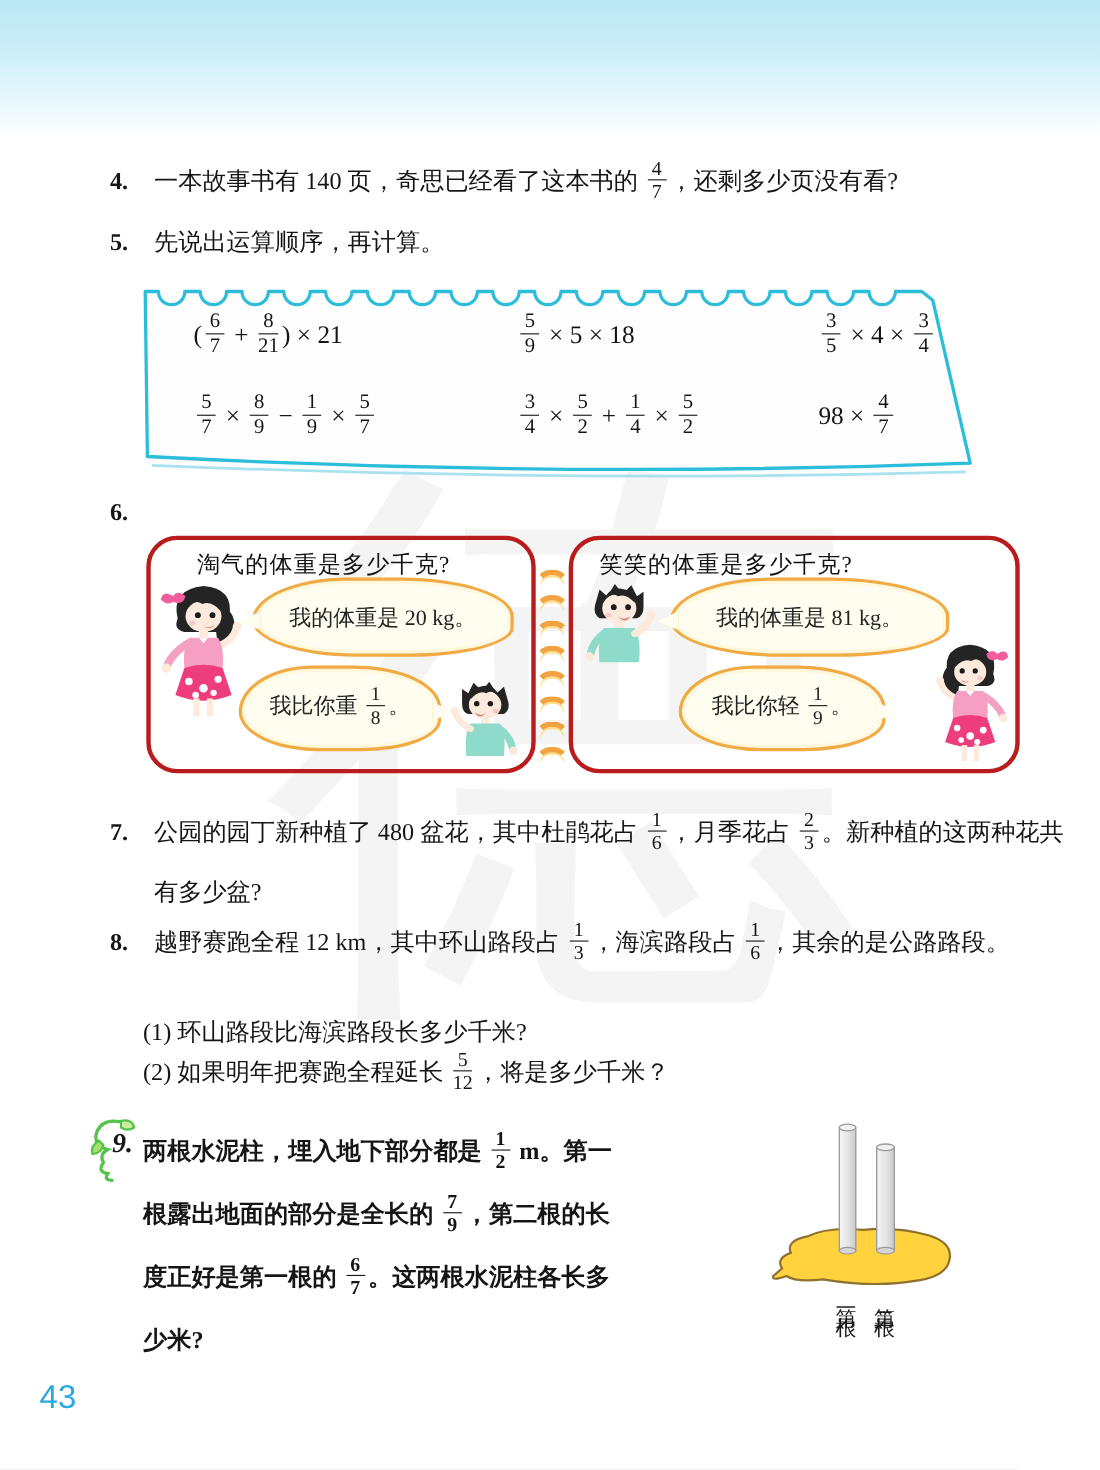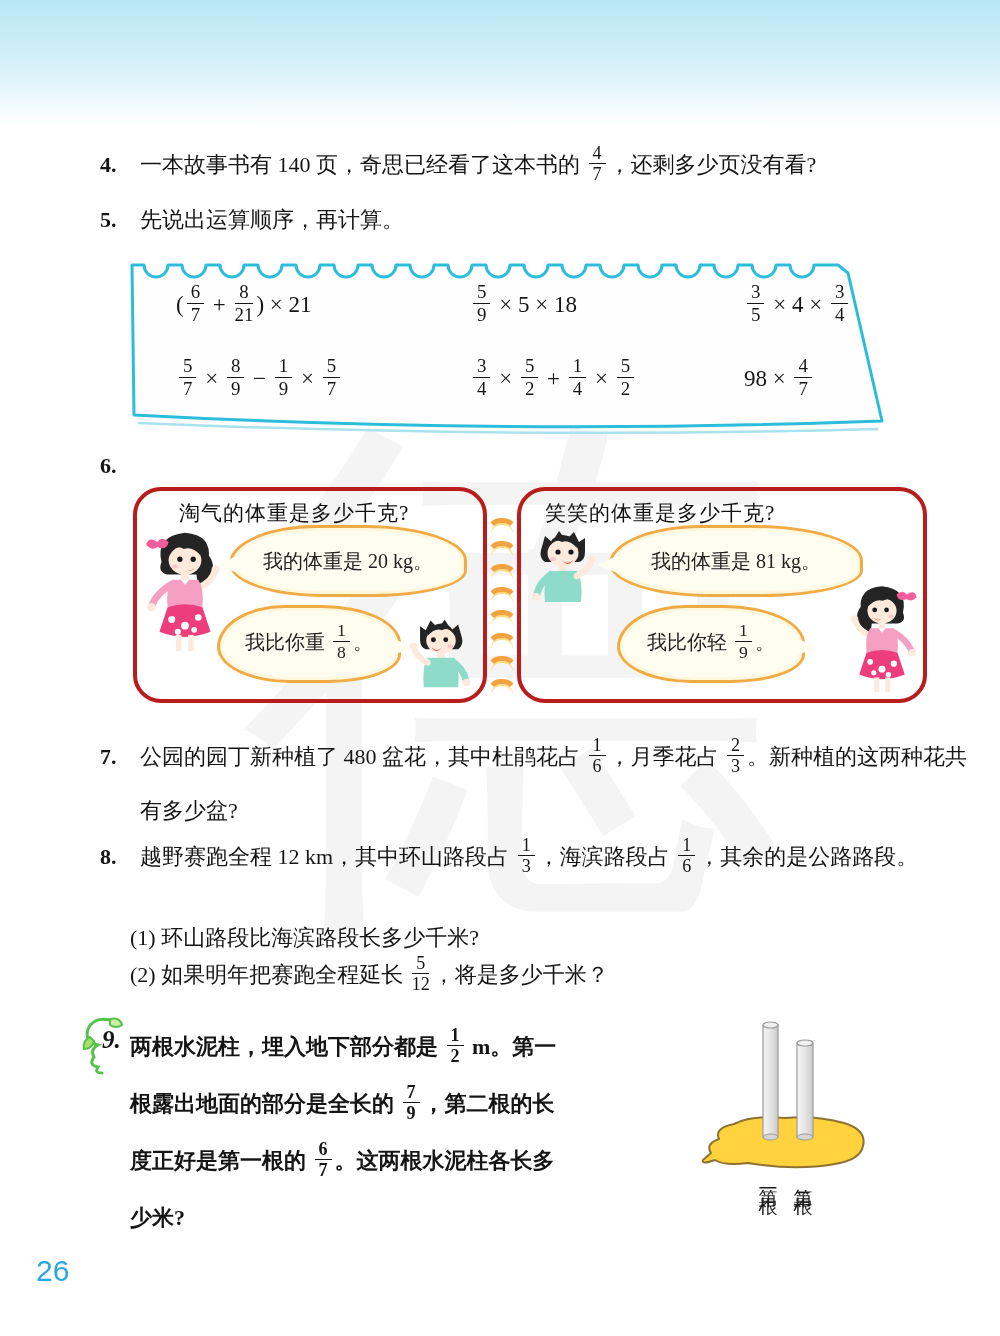--- a/index.html
+++ b/index.html
@@ -311,15 +311,15 @@
     </g>
     <g>
       <rect x="97" y="35" width="16" height="94" fill="url(#pg)" stroke="#9a9a9a" stroke-width="1.2"></rect>
       <ellipse cx="105" cy="129" rx="8" ry="3" fill="#d5d5d5" stroke="#9a9a9a" stroke-width="1"></ellipse>
       <ellipse cx="105" cy="35" rx="8" ry="3" fill="#f1f1f1" stroke="#9a9a9a" stroke-width="1.2"></ellipse>
     </g>
   </svg>
   <div class="vlabel vlabel1">第一根</div>
   <div class="vlabel vlabel2">第二根</div>
 
-  <div class="pageno">26</div>
+  <div class="pageno">43</div>
 
 </div>
 
 </body></html>

